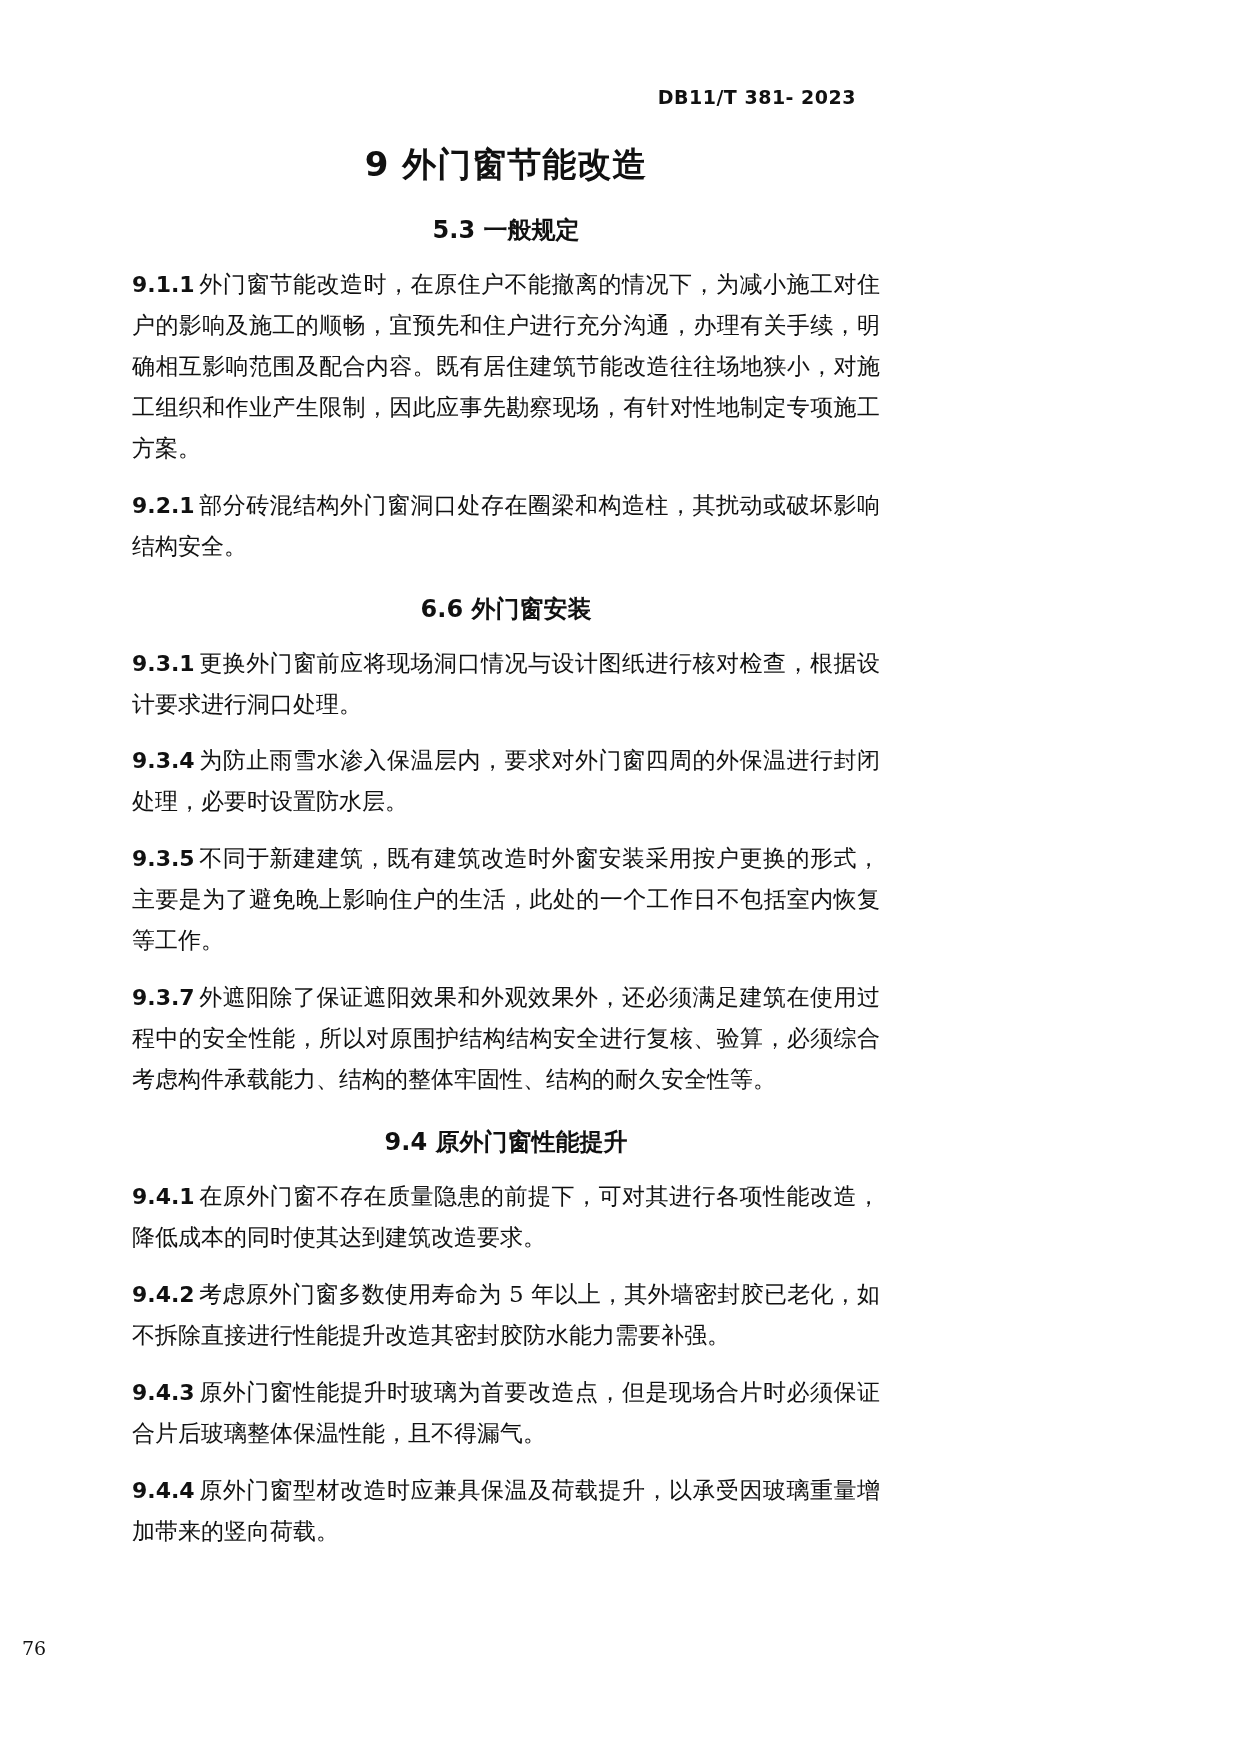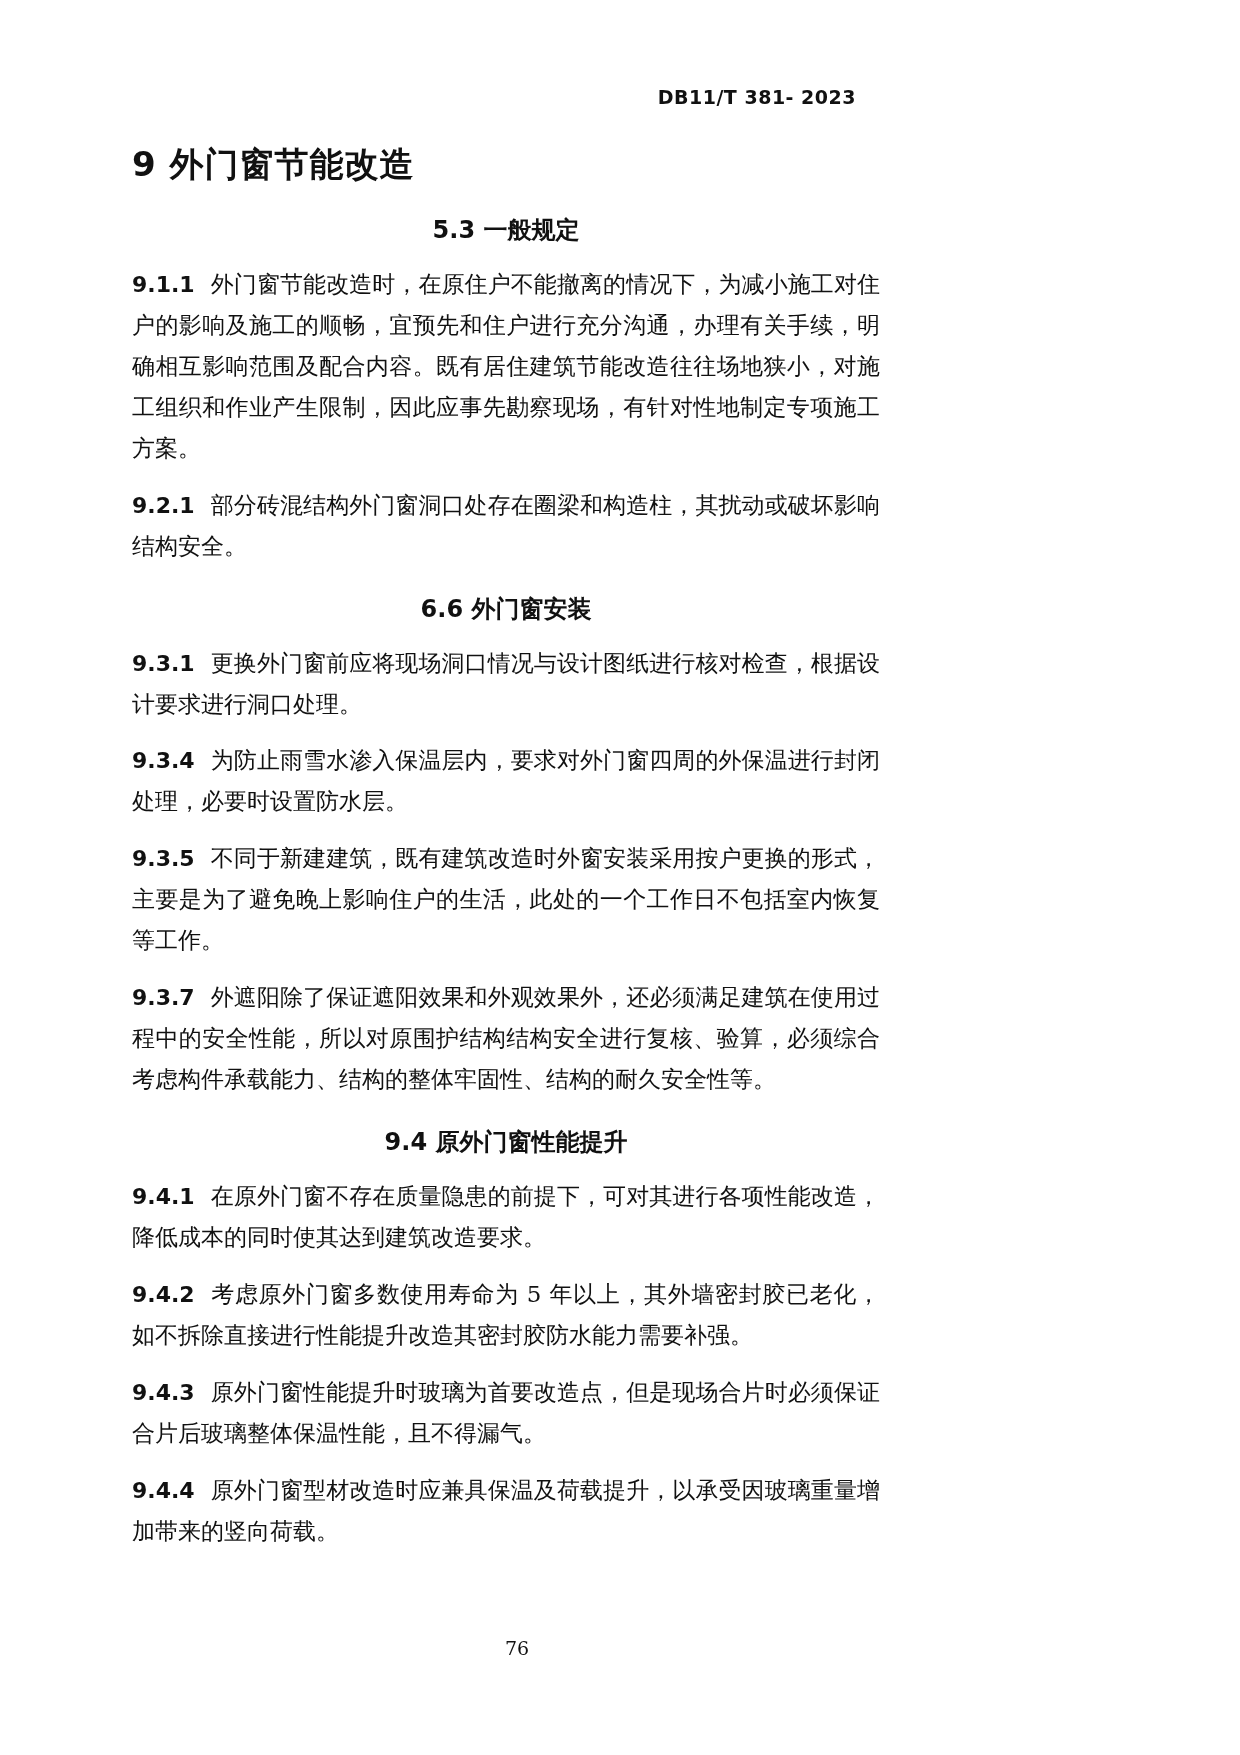--- a/index.html
+++ b/index.html
@@ -25,20 +25,21 @@
     text-align: right;
     font-family: "DejaVu Sans", "Liberation Sans", sans-serif;
     font-weight: bold;
     font-size: 19px;
     letter-spacing: 0.5px;
     color: #111;
     margin-bottom: 34px;
     padding-right: 24px;
   }
   h1.chapter-title {
+    text-align: center;
     font-size: 34px;
     font-weight: bold;
     letter-spacing: 1px;
     margin: 0 0 26px 0;
     font-family: "DejaVu Sans", "Liberation Sans", sans-serif;
   }
   h2.section-title {
     text-align: center;
     font-size: 24px;
     font-weight: bold;
@@ -50,28 +51,27 @@
     line-height: 1.78;
     margin: 0 0 16px 0;
     text-align: justify;
     text-justify: inter-ideograph;
     text-indent: 0;
   }
   p.para .num {
     font-weight: bold;
     font-family: "DejaVu Sans", "Liberation Sans", sans-serif;
     font-size: 22px;
-    margin-right: 16px;
+    margin-right: 4px;
   }
   .footer {
     position: absolute;
     left: 0;
     right: 0;
     bottom: 96px;
-    text-align: center;
     font-size: 19px;
     font-family: "DejaVu Serif", "Liberation Serif", serif;
     color: #111;
     padding-left: 22px;
   }
   .body-block {
     margin-top: 2px;
   }
 </style>
 </head>

